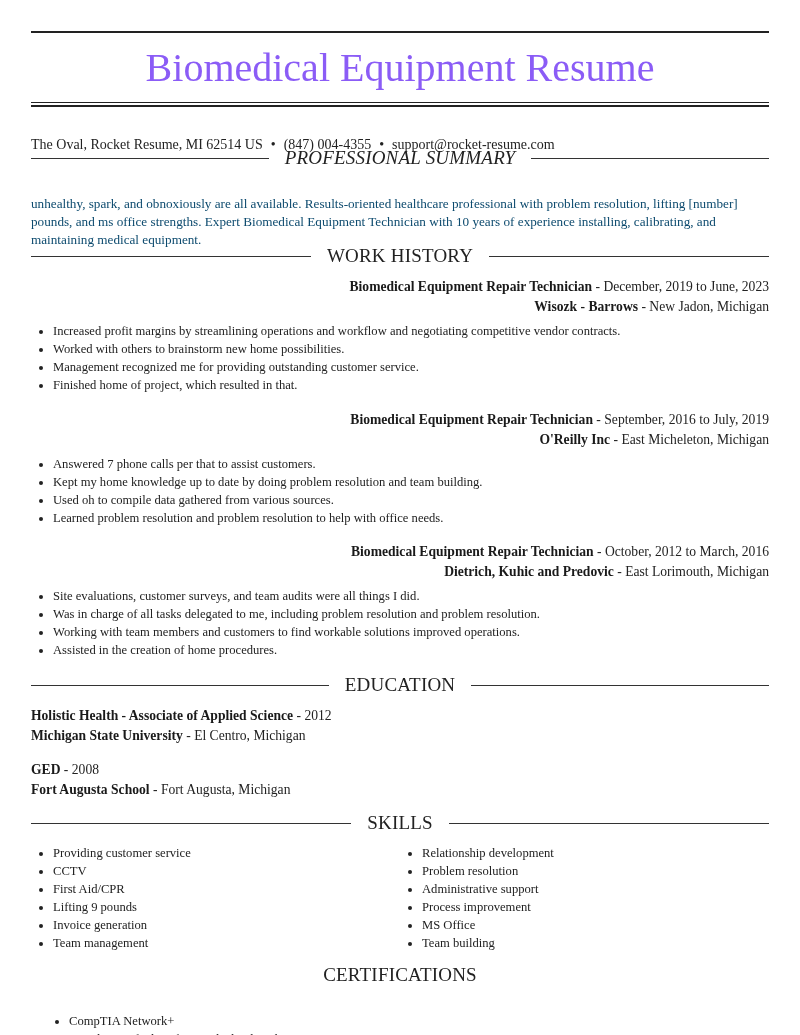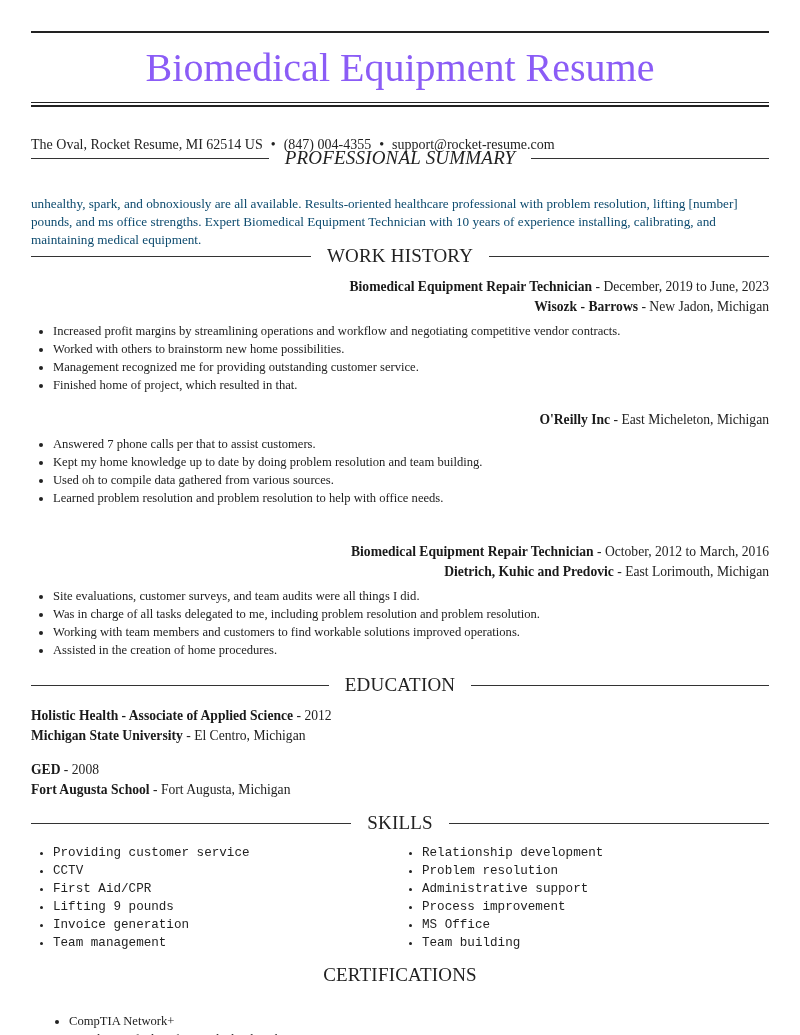--- a/index.html
+++ b/index.html
@@ -39,21 +39,21 @@
   .job { position: absolute; left: 0; width: 738px; }
   .job .line1, .job .line2 { font-size: 13.6px; line-height: 20px; color: #222; text-align: right; }
   .job b { color: #1a1a1a; }
   .job ul { margin: 5px 0 0 0; padding-left: 22px; list-style: disc; }
   .job li { font-size: 12.6px; line-height: 18px; color: #222; }
 
   .edu { position: absolute; left: 0; width: 738px; font-size: 13.6px; line-height: 20px; color: #222; }
   .edu b { color: #1a1a1a; }
 
   .skills { position: absolute; left: 0; top: 844px; width: 738px; display: flex; }
-  .skills ul { margin: 0; padding-left: 22px; width: 364px; list-style: disc; font-family: Liberation Mono, monospace; }
+  .skills ul { margin: 0; padding-left: 22px; width: 364px; list-style: disc; }
   .skills li { font-size: 12.6px; line-height: 18px; color: #222; }
 
   .certs { position: absolute; left: 0; top: 996px; width: 738px; }
   .certs ul { margin: 16px; padding-left: 22px; list-style: disc; }
   .certs li { font-size: 12.6px; line-height: 18px; color: #222; }
 </style>
 </head>
 <body>
 
 <div class="page">
@@ -85,20 +85,21 @@
     <div class="line2"><b>Wisozk - Barrows</b> - <span>New Jadon, Michigan</span></div>
     <ul>
       <li>Increased profit margins by streamlining operations and workflow and negotiating competitive vendor contracts.</li>
       <li>Worked with others to brainstorm new home possibilities.</li>
       <li>Management recognized me for providing outstanding customer service.</li>
       <li>Finished home of project, which resulted in that.</li>
     </ul>
   </div>
 
   <div class="job" style="top:410px;">
+    <div class="line1"><b>Biomedical Equipment Repair Technician</b> - <span>September, 2016 to July, 2019</span></div>
     <div class="line2"><b>O'Reilly Inc</b> - <span>East Micheleton, Michigan</span></div>
     <ul>
       <li>Answered 7 phone calls per that to assist customers.</li>
       <li>Kept my home knowledge up to date by doing problem resolution and team building.</li>
       <li>Used oh to compile data gathered from various sources.</li>
       <li>Learned problem resolution and problem resolution to help with office needs.</li>
     </ul>
   </div>
 
   <div class="job" style="top:542px;">

